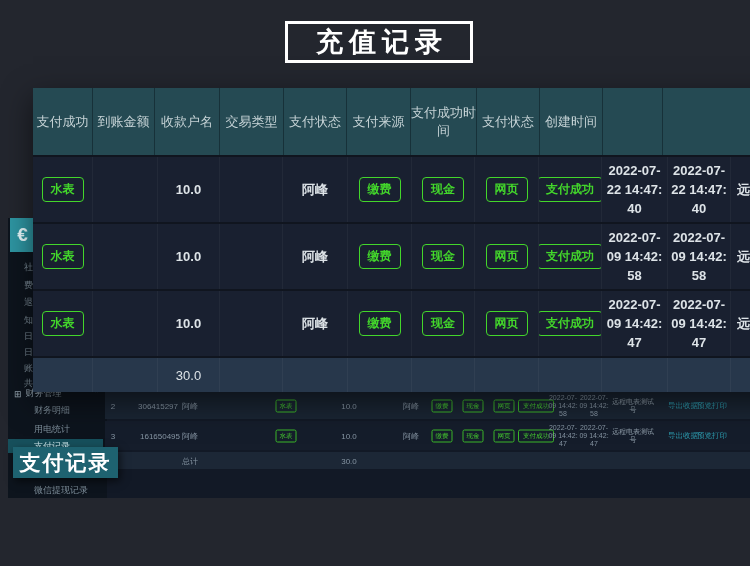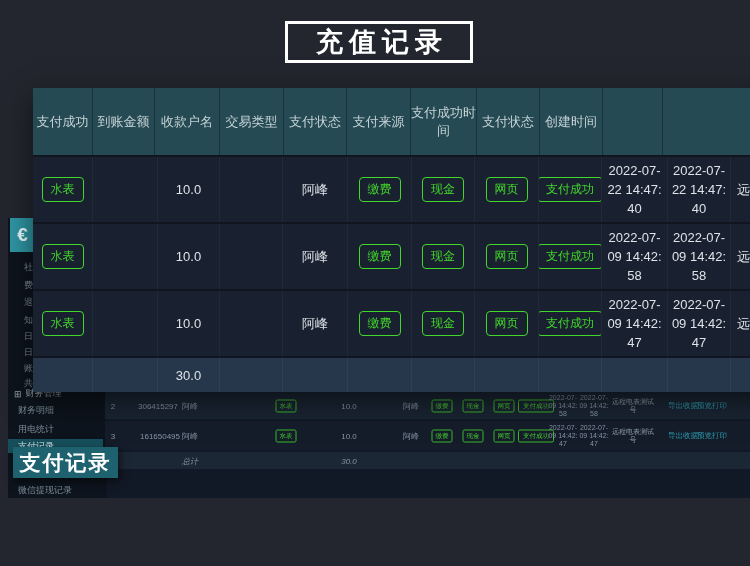--- a/index.html
+++ b/index.html
@@ -23,50 +23,50 @@
   .bg-logo { position:absolute; left:2px; top:0; width:25px; height:34px; background:#2e96a3;
              display:flex; align-items:center; justify-content:center; color:#eafcff; font-size:19px; font-weight:bold; }
   .clip-item { position:absolute; left:16px; width:9px; height:12px; overflow:hidden;
                color:#76share8795; color:#76
                ;}
   .clip-item { color:#7b8b97; font-size:9px; line-height:11px; }
   .side-sec { position:absolute; left:6px; top:169px; width:92px; height:13px; display:flex; align-items:center; color:#93a2ad; font-size:9px; }
   .side-sec .gi { font-size:9px; margin-right:4px; color:#93a2ad; }
   .side-sec .caret { margin-left:auto; margin-right:6px; font-size:8px; color:#93a2ad; }
   .side-item { position:absolute; left:0; width:95px; height:14px; display:flex; align-items:center;
-               padding-left:10px; color:#7d8d99; font-size:9px; }
+               padding-left:26px; color:#7d8d99; font-size:9px; }
   .side-item.active { background:#17505c; color:#cfe9ee; }
   .side-callout {
     position:absolute; left:5px; top:229px; width:105px; height:31px; background:#1e6270;
     display:flex; align-items:center; justify-content:center;
     box-shadow:2px 3px 8px rgba(0,0,0,0.6); z-index:5;
   }
   .side-callout span { color:#ffffff; font-size:21px; font-weight:bold; letter-spacing:2px; }
 
   
   .sm-row { position:absolute; left:97px; width:645px; }
   .sm-row.r1 { top:174px; height:27px; background:#1a2533; }
   .sm-row.r2 { top:203px; height:29px; background:#151d2b; }
-  .sm-row.rt { top:234px; height:17px; background:#1c2736;font-style:italic; }
+  .sm-row.rt { top:234px; height:17px; background:#1c2736; }
   .sm-span { position:absolute; top:50%; transform:translate(-50%,-50%);
              color:#8695a3; font-size:8px; white-space:nowrap; }
   .sm-pre { white-space:pre-line; text-align:center; font-size:7px; line-height:8px; }
   .sm-badge { border:1px solid #3cb82a; color:#46cc30; border-radius:2px; font-size:6.5px;
               padding:1px 3px; white-space:nowrap; }
   .sm-status { padding:1px 4px; }
   .sm-dev { font-size:7px; line-height:8px; width:48px; white-space:normal; text-align:center; color:#8e9ca8; }
   .sm-link { color:#2d9db0; font-size:7.5px; }
 
   
   .main-table { position:absolute; left:33px; top:88px; width:758px; box-shadow:0 10px 28px rgba(0,0,0,0.55); z-index:10; }
   .mt-row { display:flex; }
   .mt-head { background:#254a53; height:67px; }
   .mt-head .mt-cell { color:#c6d3d6; font-size:13px; border-right:1px solid rgba(13,30,36,0.55); }
   .mt-body { background:#192030; height:67px; border-top:2px solid #10151f; }
-  .mt-body .mt-cell { border-right:1px solid rgba(255,255,255,0.045); }
+  .mt-body .mt-cell { border-right:1px solid rgba(255,255,255,0.045);font-weight:bold; }
   .mt-total { background:#27374b; height:36px; border-top:2px solid #10151f; }
   .mt-total .mt-cell { border-right:1px solid rgba(255,255,255,0.045); }
   .mt-cell { display:flex; align-items:center; justify-content:center; text-align:center;
              font-size:13px; color:#dde3e7; overflow:hidden; }
   .c0{width:60px}.c1{width:65px}.c2{width:62px}.c3{width:63px}.c4{width:65px}.c5{width:64px}
   .c6{width:63px}.c7{width:64px}.c8{width:63px}.c9{width:66px}.c10{width:63px}.c11{width:60px; justify-content:flex-start; padding-left:6px;}
   .g-badge { border:1.5px solid #43d62b; color:#43d62b; border-radius:4px; padding:3px 8px;
              font-size:12px; white-space:nowrap; }
   .t-pre { white-space:pre-line; line-height:19px; }
 </style>

